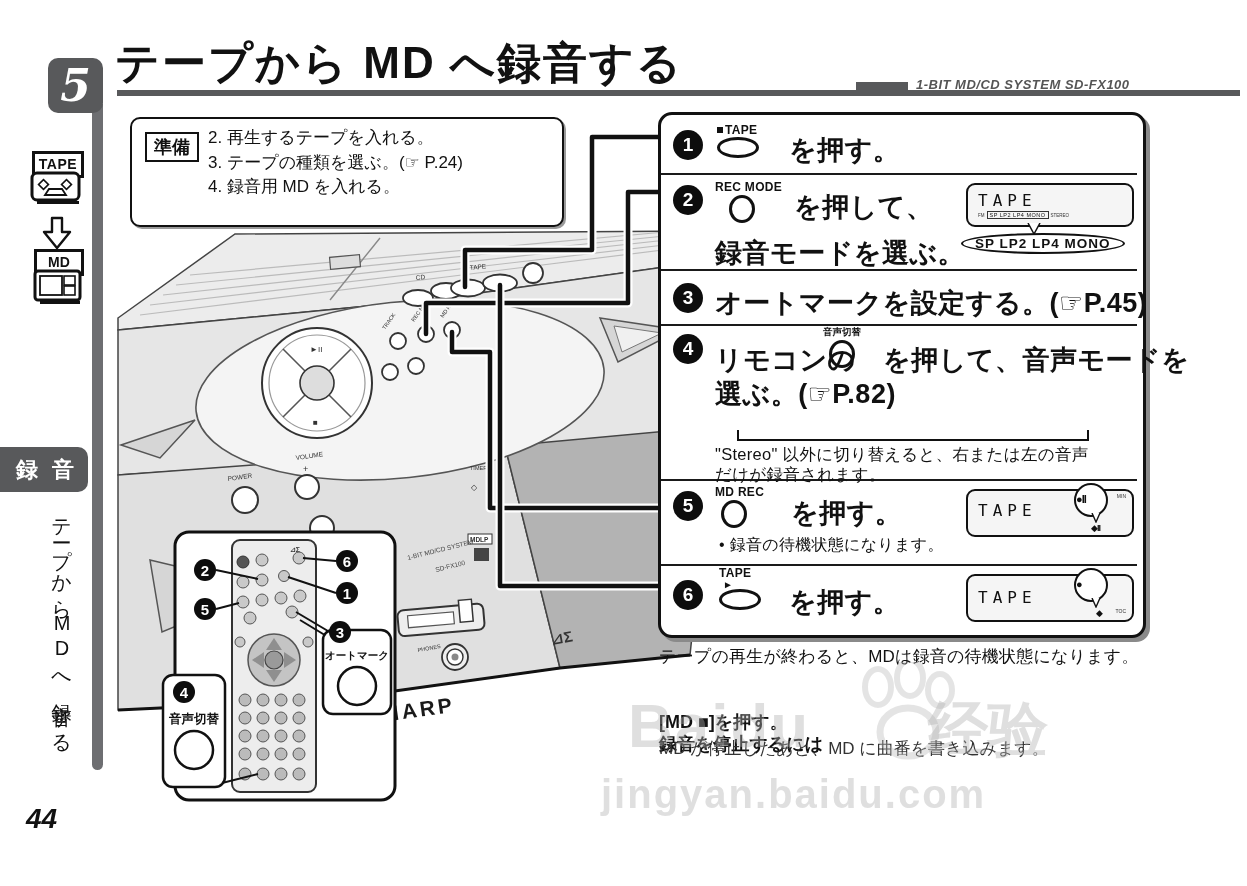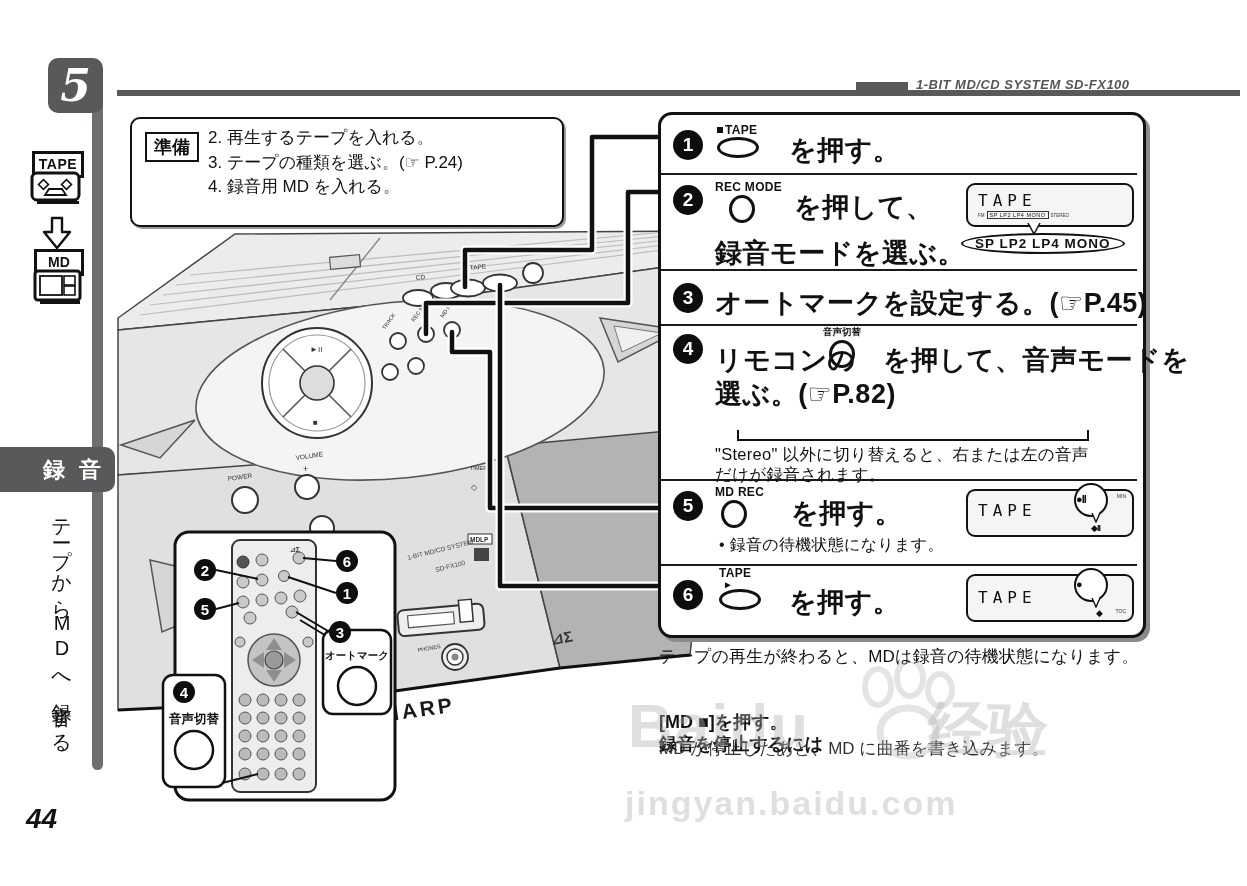--- a/index.html
+++ b/index.html
@@ -15,21 +15,21 @@
 
   
   .chapter-badge{left:48px;top:58px;width:55px;height:55px;background:#58595b;border-radius:10px;z-index:5;
      color:#fff;font-family:"DejaVu Serif",serif;font-style:italic;font-weight:bold;font-size:44px;
      display:flex;align-items:center;justify-content:center;}
   .side-rail{left:92px;top:104px;width:11px;height:666px;background:#6d6e71;border-radius:0 0 6px 6px;z-index:4;}
   .tape-box{left:32px;top:151px;width:46px;height:21px;border:3px solid #111;background:#fff;z-index:5;
      font-size:14px;font-weight:bold;text-align:center;line-height:21px;letter-spacing:.5px;}
   .md-box{left:34px;top:249px;width:44px;height:21px;border:3px solid #111;background:#fff;z-index:5;
      font-size:14px;font-weight:bold;text-align:center;line-height:21px;}
-  .section-tab{left:0;top:447px;width:115px;height:45px;background:#58595b;border-radius:0 10px 10px 0;z-index:5;
+  .section-tab{left:0;top:447px;width:88px;height:45px;background:#58595b;border-radius:0 10px 10px 0;z-index:5;
      color:#fff;font-size:22px;font-weight:bold;letter-spacing:4px;display:flex;align-items:center;justify-content:flex-end;padding-right:10px;box-sizing:border-box;}
   .vertical-title{left:49px;top:506px;height:270px;writing-mode:vertical-rl;text-orientation:upright;
      font-size:20px;font-weight:500;letter-spacing:3px;z-index:5;}
   .page-number{left:26px;top:803px;font-size:28px;font-weight:800;font-style:italic;z-index:5;}
 
   
   .prep{left:130px;top:117px;width:430px;height:106px;border:2.5px solid #111;border-radius:10px;background:#fff;
      box-shadow:2px 2px 0 #9a9a9a;z-index:4;}
   .prep-label{position:absolute;left:13px;top:13px;border:2px solid #111;padding:1px 7px;font-size:18px;font-weight:bold;}
   .prep-steps{position:absolute;left:76px;top:7px;font-size:17px;line-height:24.5px;}
@@ -70,30 +70,31 @@
   
   .after-panel{left:659px;top:645px;font-size:17px;letter-spacing:.2px;z-index:4;white-space:nowrap;}
   .stop-heading{left:659px;top:684px;font-size:18px;font-weight:bold;z-index:4;margin-top:48px;}
   .stop-action{left:659px;top:710px;font-size:18px;font-weight:bold;z-index:4;}
   .stop-note{left:659px;top:737px;font-size:17px;color:#333;z-index:4;}
 
   
   .watermark{left:598px;top:672px;width:545px;height:170px;z-index:6;pointer-events:none;}
   .wm-brand{position:absolute;left:30px;top:18px;font-size:62px;font-weight:900;color:rgba(175,175,175,.40);letter-spacing:2px;}
   .wm-cn{position:absolute;left:330px;top:18px;font-size:60px;font-weight:900;color:rgba(175,175,175,.40);}
-  .wm-url{position:absolute;left:27px;top:100px;font-size:34px;font-weight:bold;color:rgba(185,185,185,.45);letter-spacing:2px;margin-top:12px;}
+  .wm-url{position:absolute;left:3px;top:100px;font-size:40px;font-weight:bold;color:rgba(185,185,185,.45);letter-spacing:2px;}
 
   .illo{position:absolute;left:0;top:0;z-index:1;}
   svg text{font-family:"Liberation Sans","DejaVu Sans",sans-serif;}
 </style>
 </head>
 <body>
 
 <div class="page">
 
+  <div class="abs title">テープから MD へ録音する</div>
   <div class="abs title-rule"></div>
   <div class="abs model-bar"></div>
   <div class="abs model">1-BIT MD/CD SYSTEM  SD-FX100</div>
 
   <div class="abs chapter-badge">
     <span>5</span>
   </div>
   <div class="abs side-rail"></div>
   <div class="abs tape-box">TAPE</div>
   <svg class="abs" style="left:29px;top:171px;z-index:5" width="54" height="38">

